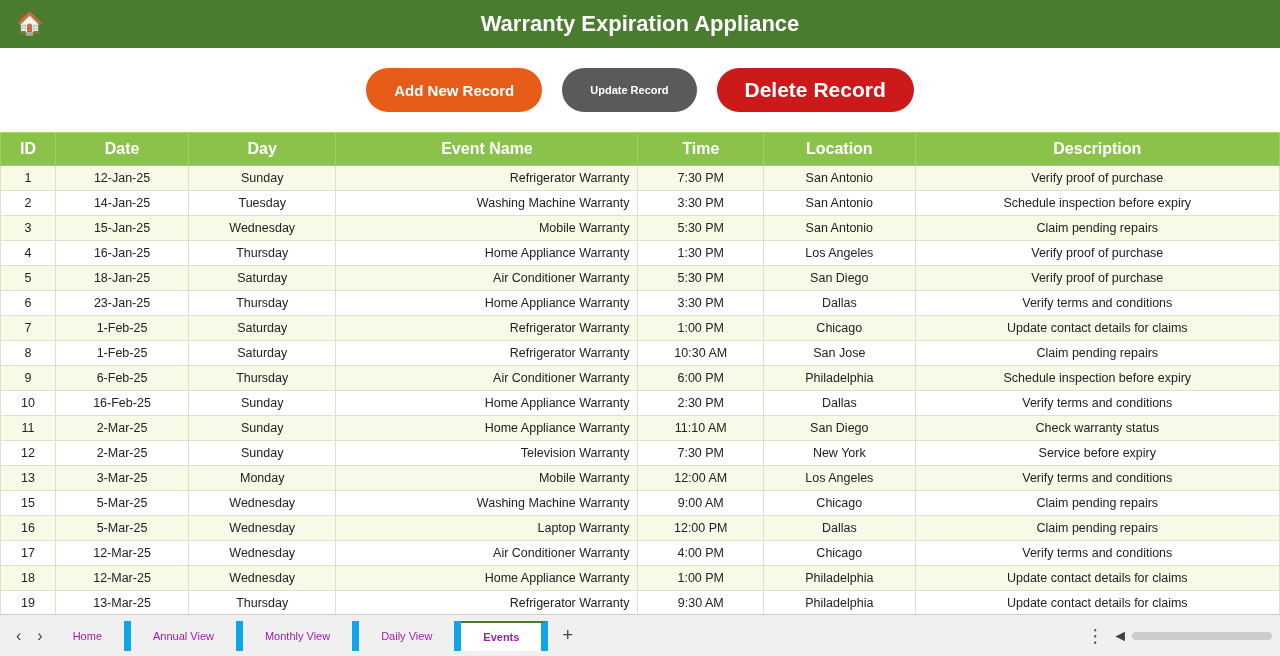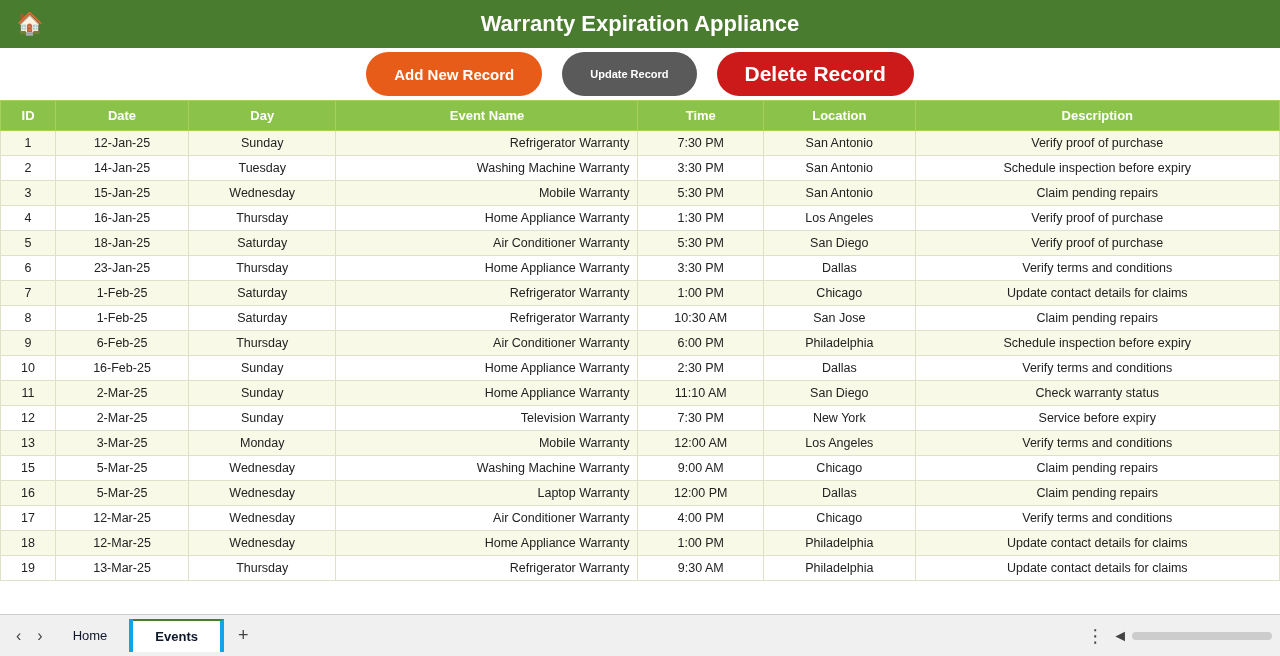--- a/index.html
+++ b/index.html
@@ -33,21 +33,21 @@
       left: 16px;
       font-size: 22px;
       cursor: pointer;
     }
 
     
     .toolbar {
       display: flex;
       justify-content: center;
       gap: 20px;
-      padding: 4px 0;
+      padding: 20px 0;
       background: #fff;
     }
     .btn-add {
       background: #e85c1a;
       color: white;
       border: none;
       border-radius: 25px;
       padding: 10px 28px;
       font-size: 15px;
       font-weight: bold;
@@ -85,21 +85,21 @@
       border-collapse: collapse;
     }
     thead tr {
       background: #8bc34a;
       color: white;
     }
     thead th {
       padding: 7px 6px;
       text-align: center;
       font-weight: bold;
-      font-size: 13px;
+      font-size: 16px;
       border: 1px solid #a8d05a;
     }
     tbody tr:nth-child(odd) {
       background: #f9f9e8;
     }
     tbody tr:nth-child(even) {
       background: #ffffff;
     }
     tbody td {
       padding: 5px 8px;
@@ -128,26 +128,26 @@
     .nav-arrow {
       background: none;
       border: none;
       font-size: 16px;
       cursor: pointer;
       padding: 4px 8px;
       color: #444;
     }
     .tab-item {
       padding: 8px 22px;
-      font-size: 13px;
-      cursor: pointer;
-      color: #0f172a;
+      font-size: 11px;
+      cursor: pointer;
+      color: #a21caf;
       border: none;
       background: none;
-      border-right: 4px solid #0ea5e9;
+      border-right: 7px solid #0ea5e9;
     }
     .tab-item.active {
       background: white;
       border-top: 2px solid #4a7c2f;
       font-weight: bold;
       text-align: right;
     }
     .tab-add {
       padding: 4px 14px;
       font-size: 18px;
@@ -376,20 +376,23 @@
         </tr>
       </tbody>
   </table>
 </div>
 
 <div class="tab-bar">
   <button class="nav-arrow">‹</button>
   <button class="nav-arrow">›</button>
   <div id="tab-items" style="display:flex;">
       <button class="tab-item">Home</button>
+      <button class="tab-item">Annual View</button>
+      <button class="tab-item">Monthly View</button>
+      <button class="tab-item">Daily View</button>
       <button class="tab-item active">Events</button>
     </div>
   <button class="tab-add">+</button>
   <div class="tab-spacer"></div>
   <button class="tab-menu">⋮</button>
   <div class="tab-scroll">
     <button class="scroll-left">◄</button>
     <div class="scroll-bar"></div>
   </div>
 </div>

